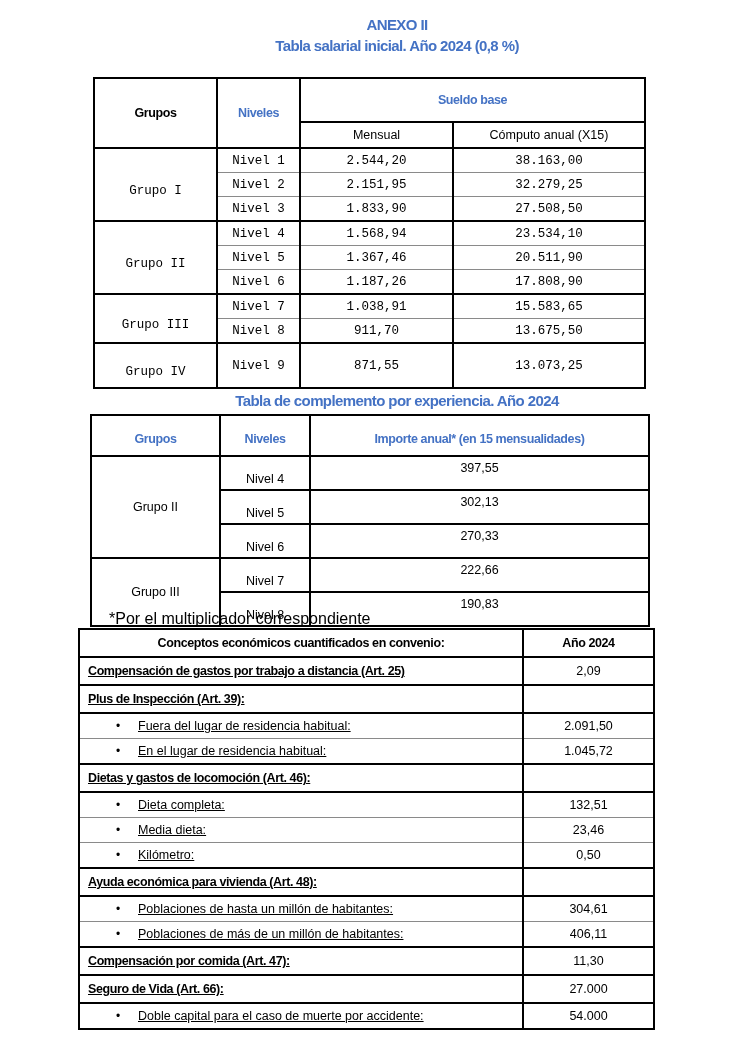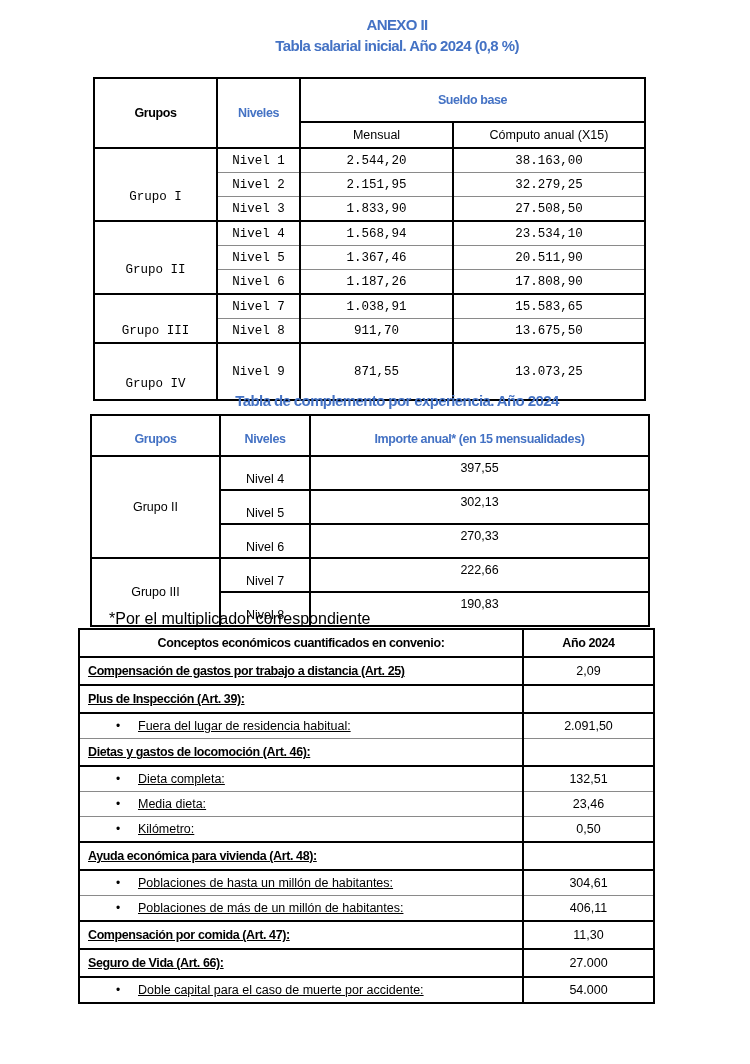--- a/index.html
+++ b/index.html
@@ -17,21 +17,21 @@
   .hdr { font-weight: bold; font-size: 12.5px; letter-spacing: -0.4px; }
   .blue { color: #4472c4; }
 
   
   #t1 { left: 93px; top: 77px; width: 551px; border: 2px solid #000; }
   #t1 td { border-left: 2px solid #000; border-right: 2px solid #000; }
   #t1 .row-hdr1 td { height: 42px; border-bottom: 2px solid #000; }
   #t1 .row-hdr2 td { height: 24px; border-bottom: 2px solid #000; }
   #t1 .inner td { border-bottom: 1px solid #8a8a8a; height: 23px; font-family: Liberation Mono, monospace; }
   #t1 .last td { border-bottom: 2px solid #000; }
-  #t1 td.grp { border-bottom: 2px solid #000; padding-top: 24px; margin-top: 12px; }
+  #t1 td.grp { border-bottom: 2px solid #000; padding-top: 12px; margin-top: 12px; }
   #t1 .r9 td { height: 31px; }
 
   
   #t2 { left: 90px; top: 414px; width: 558px; border: 2px solid #000; }
   #t2 td { border: 2px solid #000; }
   #t2 .row-hdr td { height: 33px; padding-top: 6px; }
   #t2 .inner td { border-bottom: 1px solid #000; height: 28px; }
   #t2 td.lv { vertical-align: bottom; padding-bottom: 3px; }
   #t2 td.val { vertical-align: top; padding-top: 4px; }
 
@@ -184,20 +184,24 @@
     <td>2,09</td>
   </tr>
   <tr class="hrow">
     <td class="lbl hdr">Plus de Inspección (Art.  39):</td>
     <td></td>
   </tr>
   <tr class="sub">
     <td class="lbl"><span class="bullet">•</span><span>Fuera del lugar de residencia habitual:</span></td>
     <td>2.091,50</td>
   </tr>
+  <tr class="sub last">
+    <td class="lbl"><span class="bullet">•</span><span>En el lugar de residencia habitual:</span></td>
+    <td>1.045,72</td>
+  </tr>
   <tr class="hrow">
     <td class="lbl hdr">Dietas y gastos de locomoción (Art.  46):</td>
     <td></td>
   </tr>
   <tr class="sub">
     <td class="lbl"><span class="bullet">•</span><span>Dieta completa:</span></td>
     <td>132,51</td>
   </tr>
   <tr class="sub">
     <td class="lbl"><span class="bullet">•</span><span>Media dieta:</span></td>

